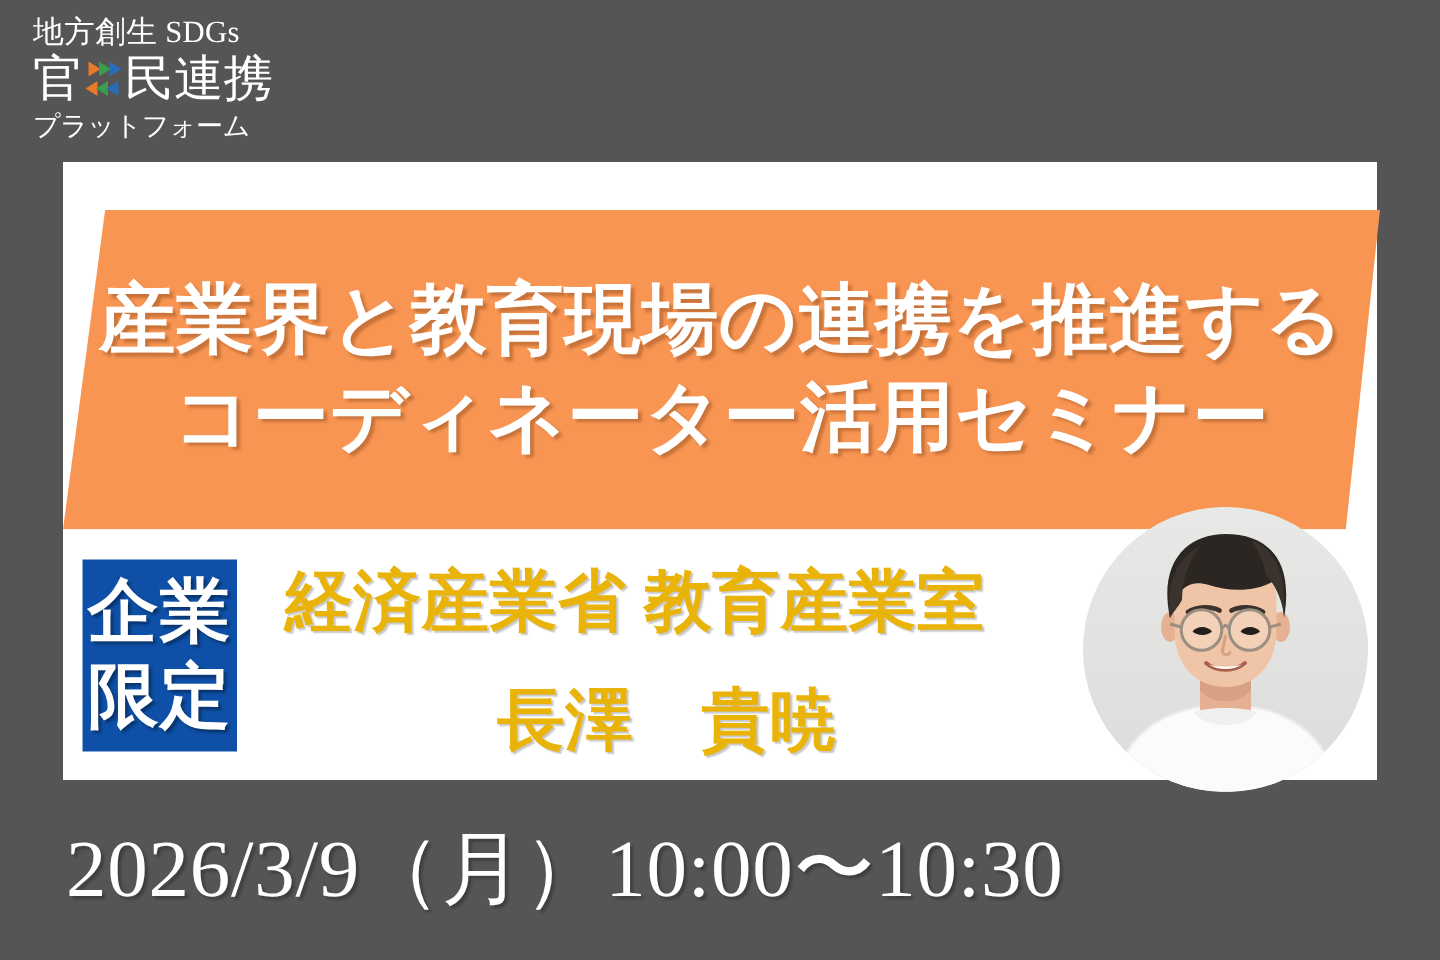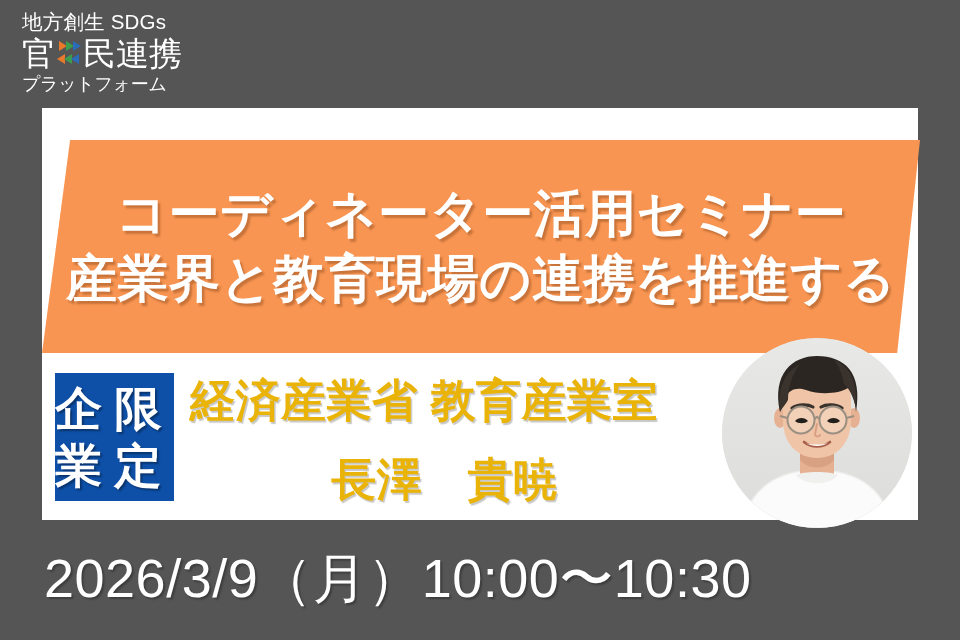--- a/index.html
+++ b/index.html
@@ -7,21 +7,21 @@
     margin: 0;
     padding: 0;
     background: #4f4f4f;
   }
   #stage {
     position: relative;
     width: 960px;
     height: 640px;
     background: #555555;
     overflow: hidden;
-    font-family: Liberation Sans, sans-serif;
+    font-family: Liberation Serif, serif;
     -webkit-font-smoothing: antialiased;
   }
 
   
   .logo {
     position: absolute;
     left: 22px;
     top: 12px;
     width: 180px;
     color: #ffffff;
@@ -111,25 +111,25 @@
     white-space: nowrap;
     text-shadow: 2.5px 2.5px 2px rgba(120,60,20,0.38);
   }
   .banner-line { display: block; }
 
   
   .badge {
     position: absolute;
     left: 55px;
     top: 373px;
-    width: 119px;
+    width: 103px;
     height: 128px;
     background: #0E50A8;
     display: flex;
-    flex-direction: row;
+    flex-direction: column;
     align-items: center;
     justify-content: center;
     color: #ffffff;
     font-weight: 700;
     font-size: 47px;
     line-height: 1.22;
     letter-spacing: 1px;
     text-shadow: 2px 2px 2px rgba(0,0,0,0.35);
   }
 
@@ -207,22 +207,22 @@
       <span>民連携</span>
     </div>
     <div class="logo-line3">プラットフォーム</div>
   </div>
 
 
   <div class="card"></div>
 
   <div class="banner"></div>
   <div class="banner-text">
+    <span class="banner-line">産業界と教育現場の連携を推進する</span>
     <span class="banner-line">コーディネーター活用セミナー</span>
-    <span class="banner-line">産業界と教育現場の連携を推進する</span>
   </div>
 
   <div class="badge">
     <span>企業</span>
     <span>限定</span>
   </div>
 
   <div class="speaker">
     <div class="speaker-org">経済産業省 教育産業室</div>
     <div class="speaker-name">長澤　貴暁</div>

